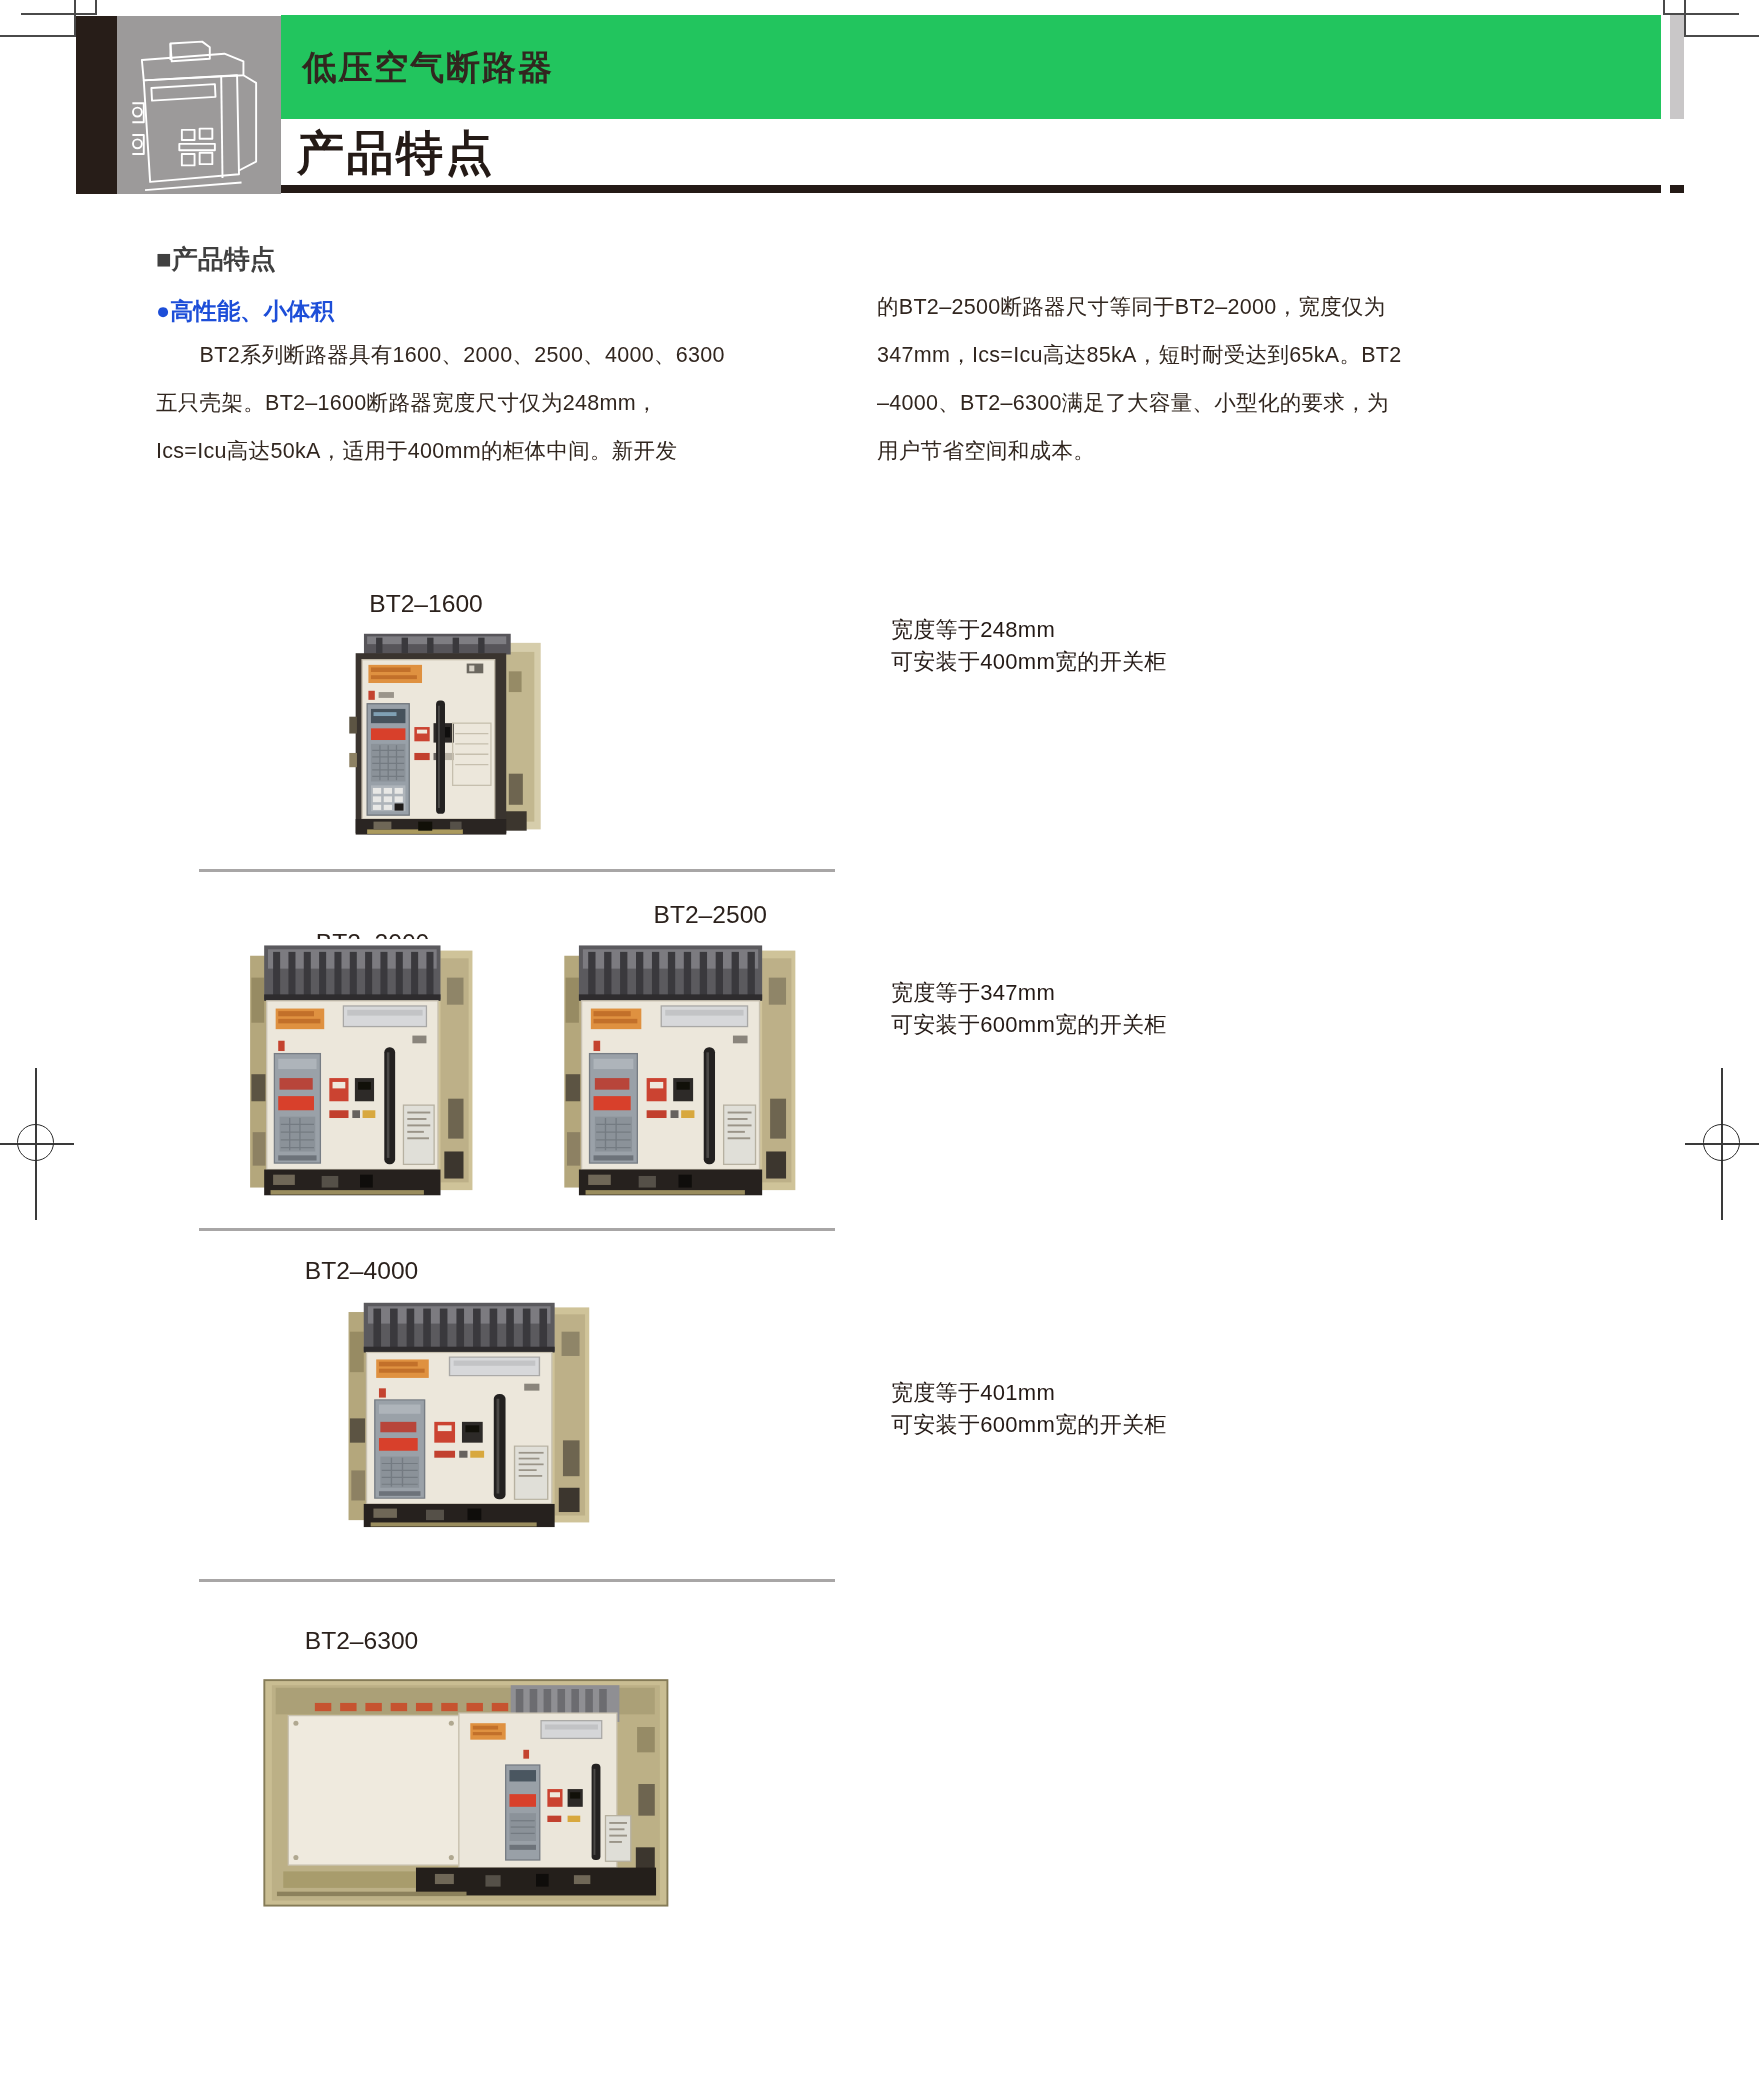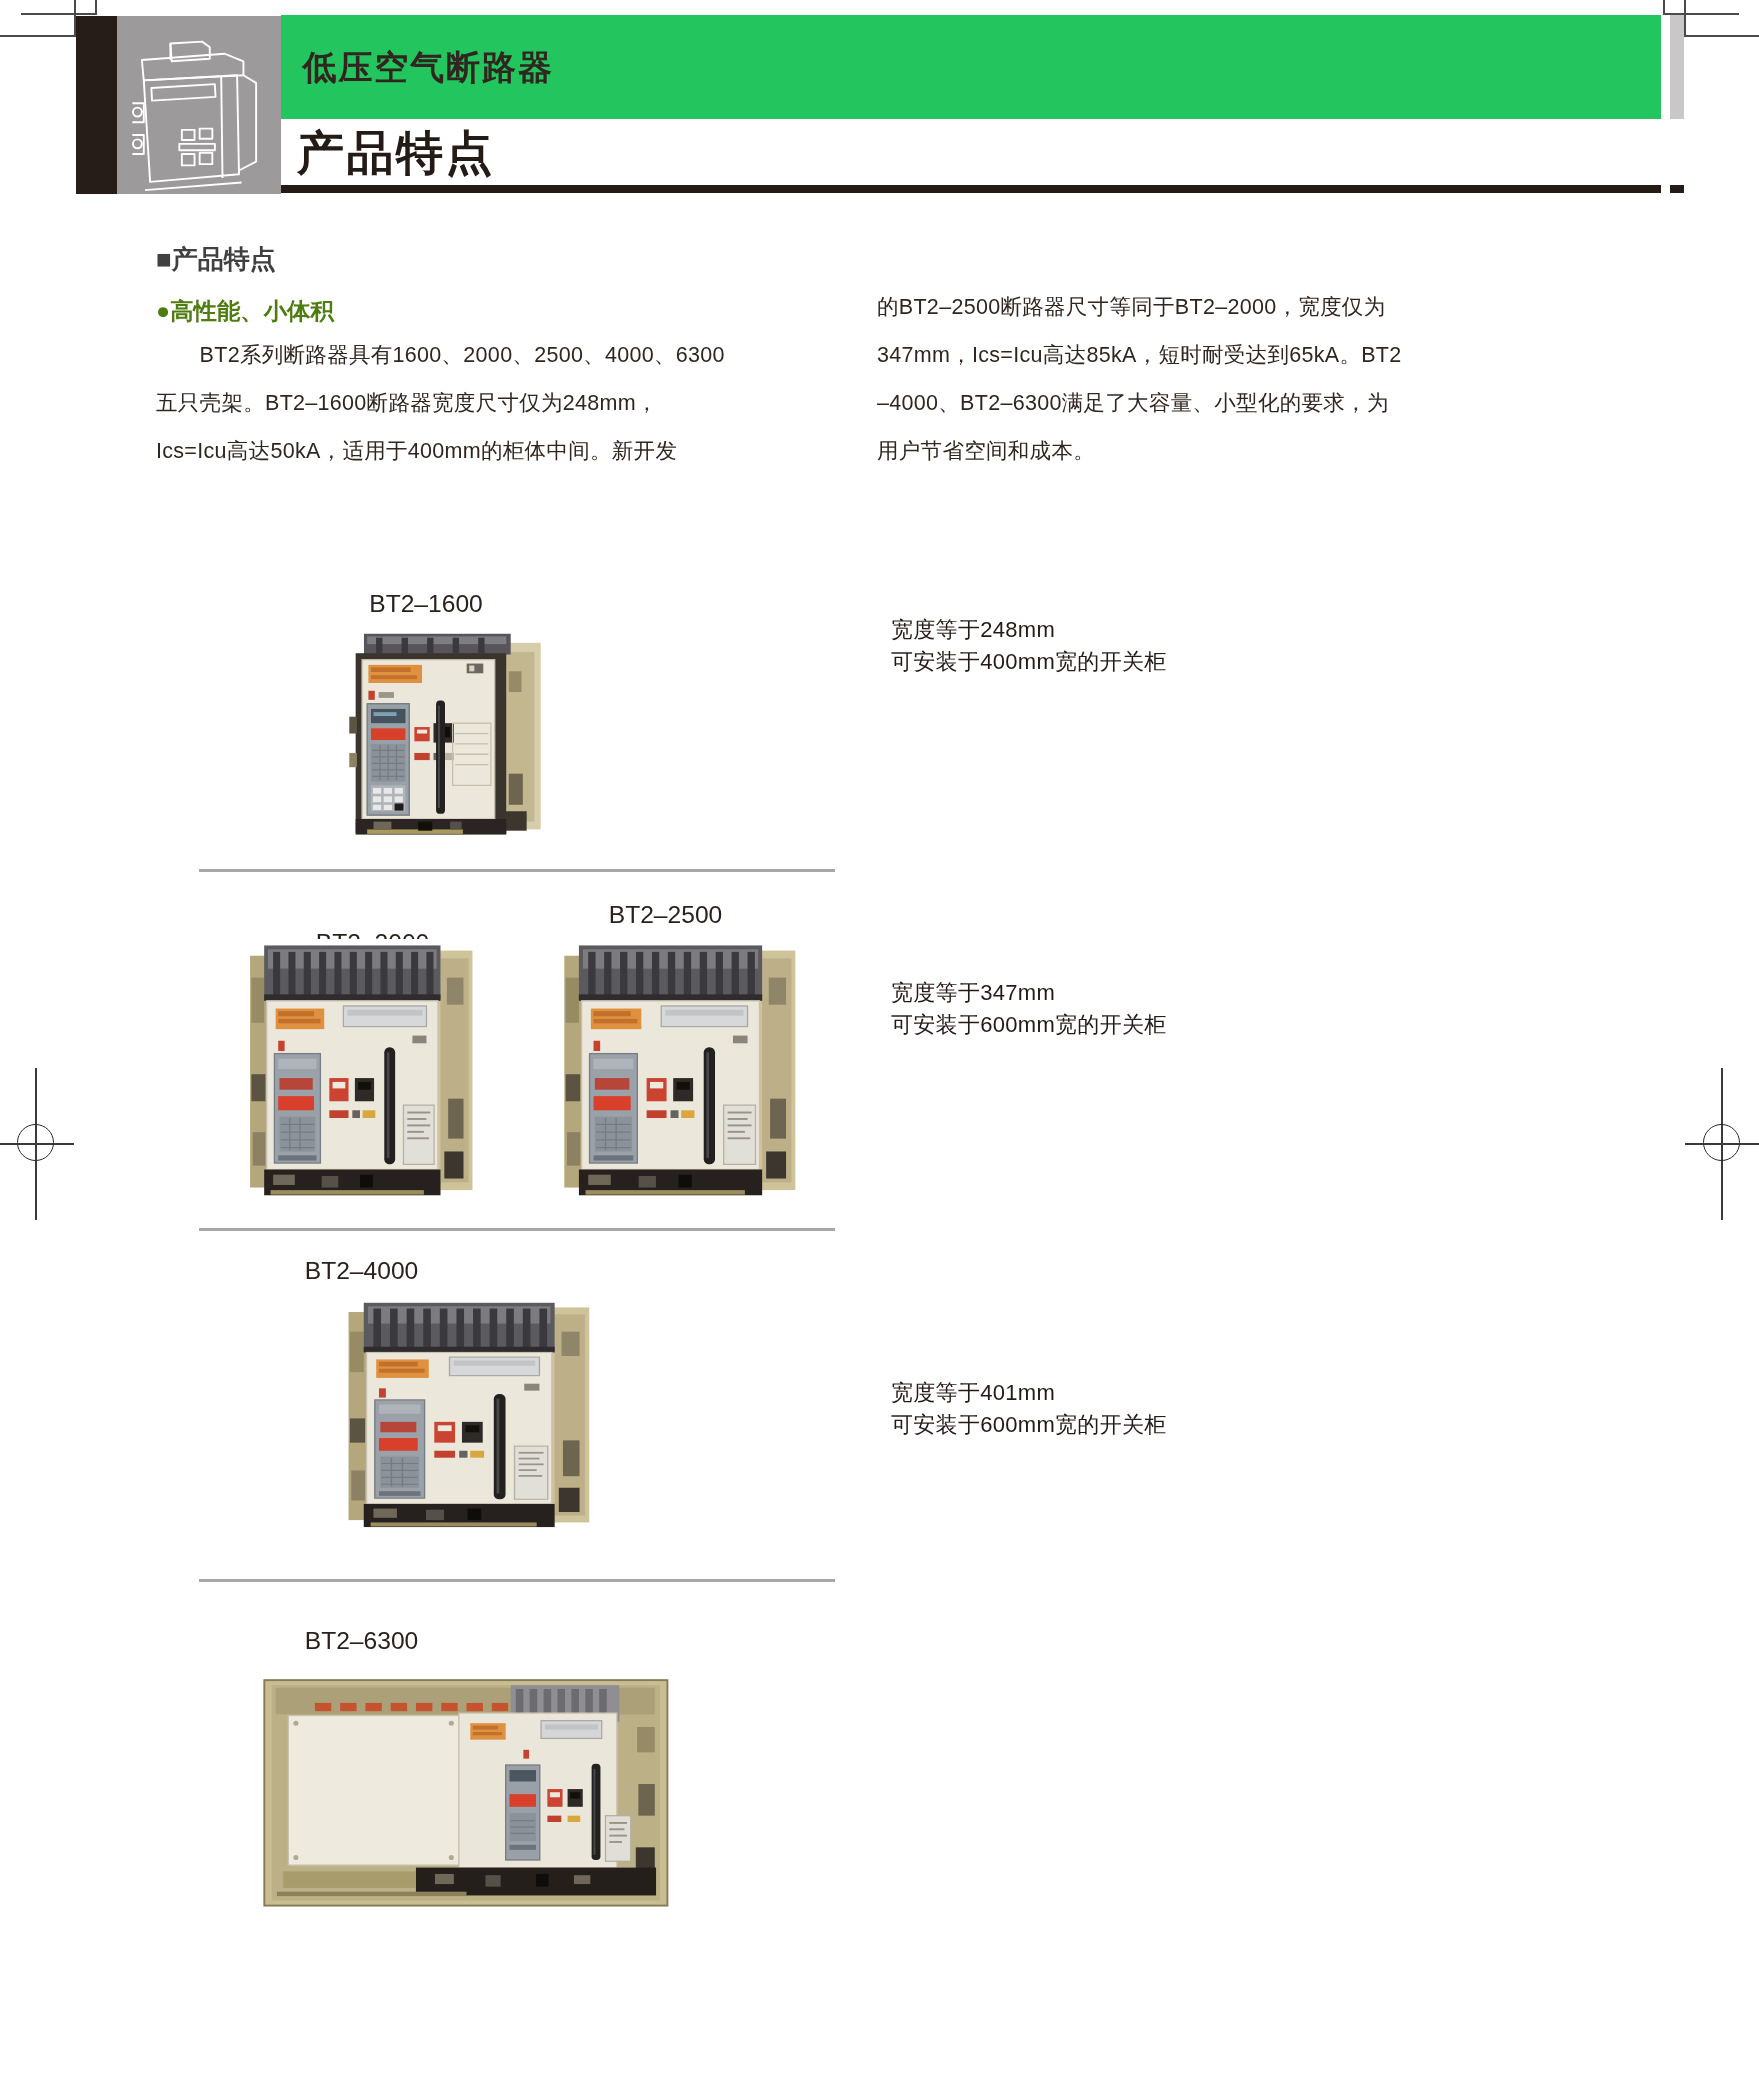--- a/index.html
+++ b/index.html
@@ -16,21 +16,21 @@
   .hd-banner-seg{position:absolute;left:1670px;top:14.5px;width:14px;height:104px;background:#c9c7c8;}
   .hd-banner-title{position:absolute;left:21.5px;top:0;height:104px;line-height:104px;
         font-size:34px;font-weight:bold;letter-spacing:1.9px;color:#31261f;}
   .hd-pagetitle{position:absolute;left:297px;top:119px;height:67px;line-height:67px;
         font-size:47px;font-weight:bold;letter-spacing:2.5px;color:#241a16;}
   .hd-darkbar{position:absolute;left:281px;top:185px;width:1380px;height:8.2px;background:#241a16;}
   .hd-darkbar-seg{position:absolute;left:1670px;top:185px;width:14px;height:8.2px;background:#241a16;}
 
   
   .sec-heading{position:absolute;left:156px;top:242px;font-size:26px;font-weight:bold;color:#404040;}
-  .feat-heading{position:absolute;left:156px;top:295px;font-size:23.4px;font-weight:bold;color:#4d7c0f;}
+  .feat-heading{position:absolute;left:156px;top:295px;font-size:23.4px;font-weight:bold;color:#1d4ed8;}
   .para{position:absolute;font-size:21.5px;line-height:48px;color:#31261f;letter-spacing:0.3px;white-space:nowrap;}
   .para-left{left:156px;top:331px;width:713px;}
   .para-right{left:877px;top:283px;width:707px;}
 
   
   .model-label{position:absolute;font-size:24.6px;color:#2b211c;text-align:center;letter-spacing:0px;}
   .spec{position:absolute;left:891px;font-size:22px;line-height:32px;color:#241a16;letter-spacing:0.3px;white-space:nowrap;}
   .divider{position:absolute;left:199px;width:636px;height:2.5px;background:#a8a6a6;}
   .photo{position:absolute;}
   .photo svg{display:block;width:100%;height:100%;}
@@ -199,21 +199,21 @@
   </div>
 
   <div class="spec" style="top:614px;">
     <div>宽度等于248mm</div>
     <div>可安装于400mm宽的开关柜</div>
   </div>
 
   <div class="divider" style="top:869px;"></div>
 
   <div class="model-label" style="left:295px;top:901px;width:155px;margin-top:28px;">BT2–2000</div>
-  <div class="model-label" style="left:588px;top:901px;width:155px;">BT2–2500</div>
+  <div class="model-label" style="left:612px;top:901px;width:155px;text-align:right;">BT2–2500</div>
 
   <div class="photo" style="left:245px;top:939px;width:230px;height:264px;">
     <svg viewBox="0 0 360 410" preserveAspectRatio="none">
       <rect width="360" height="410" fill="#ffffff"></rect>
       <rect x="300" y="18" width="56" height="372" fill="#cfc399"></rect>
       <rect x="306" y="30" width="44" height="348" fill="#bdb088"></rect>
       <rect x="316" y="60" width="26" height="42" fill="#8f8568"></rect>
       <rect x="318" y="248" width="24" height="62" fill="#6e6550"></rect>
       <rect x="312" y="330" width="30" height="42" fill="#3c362e"></rect>
       <rect x="8" y="26" width="26" height="360" fill="#b4a77c"></rect>

